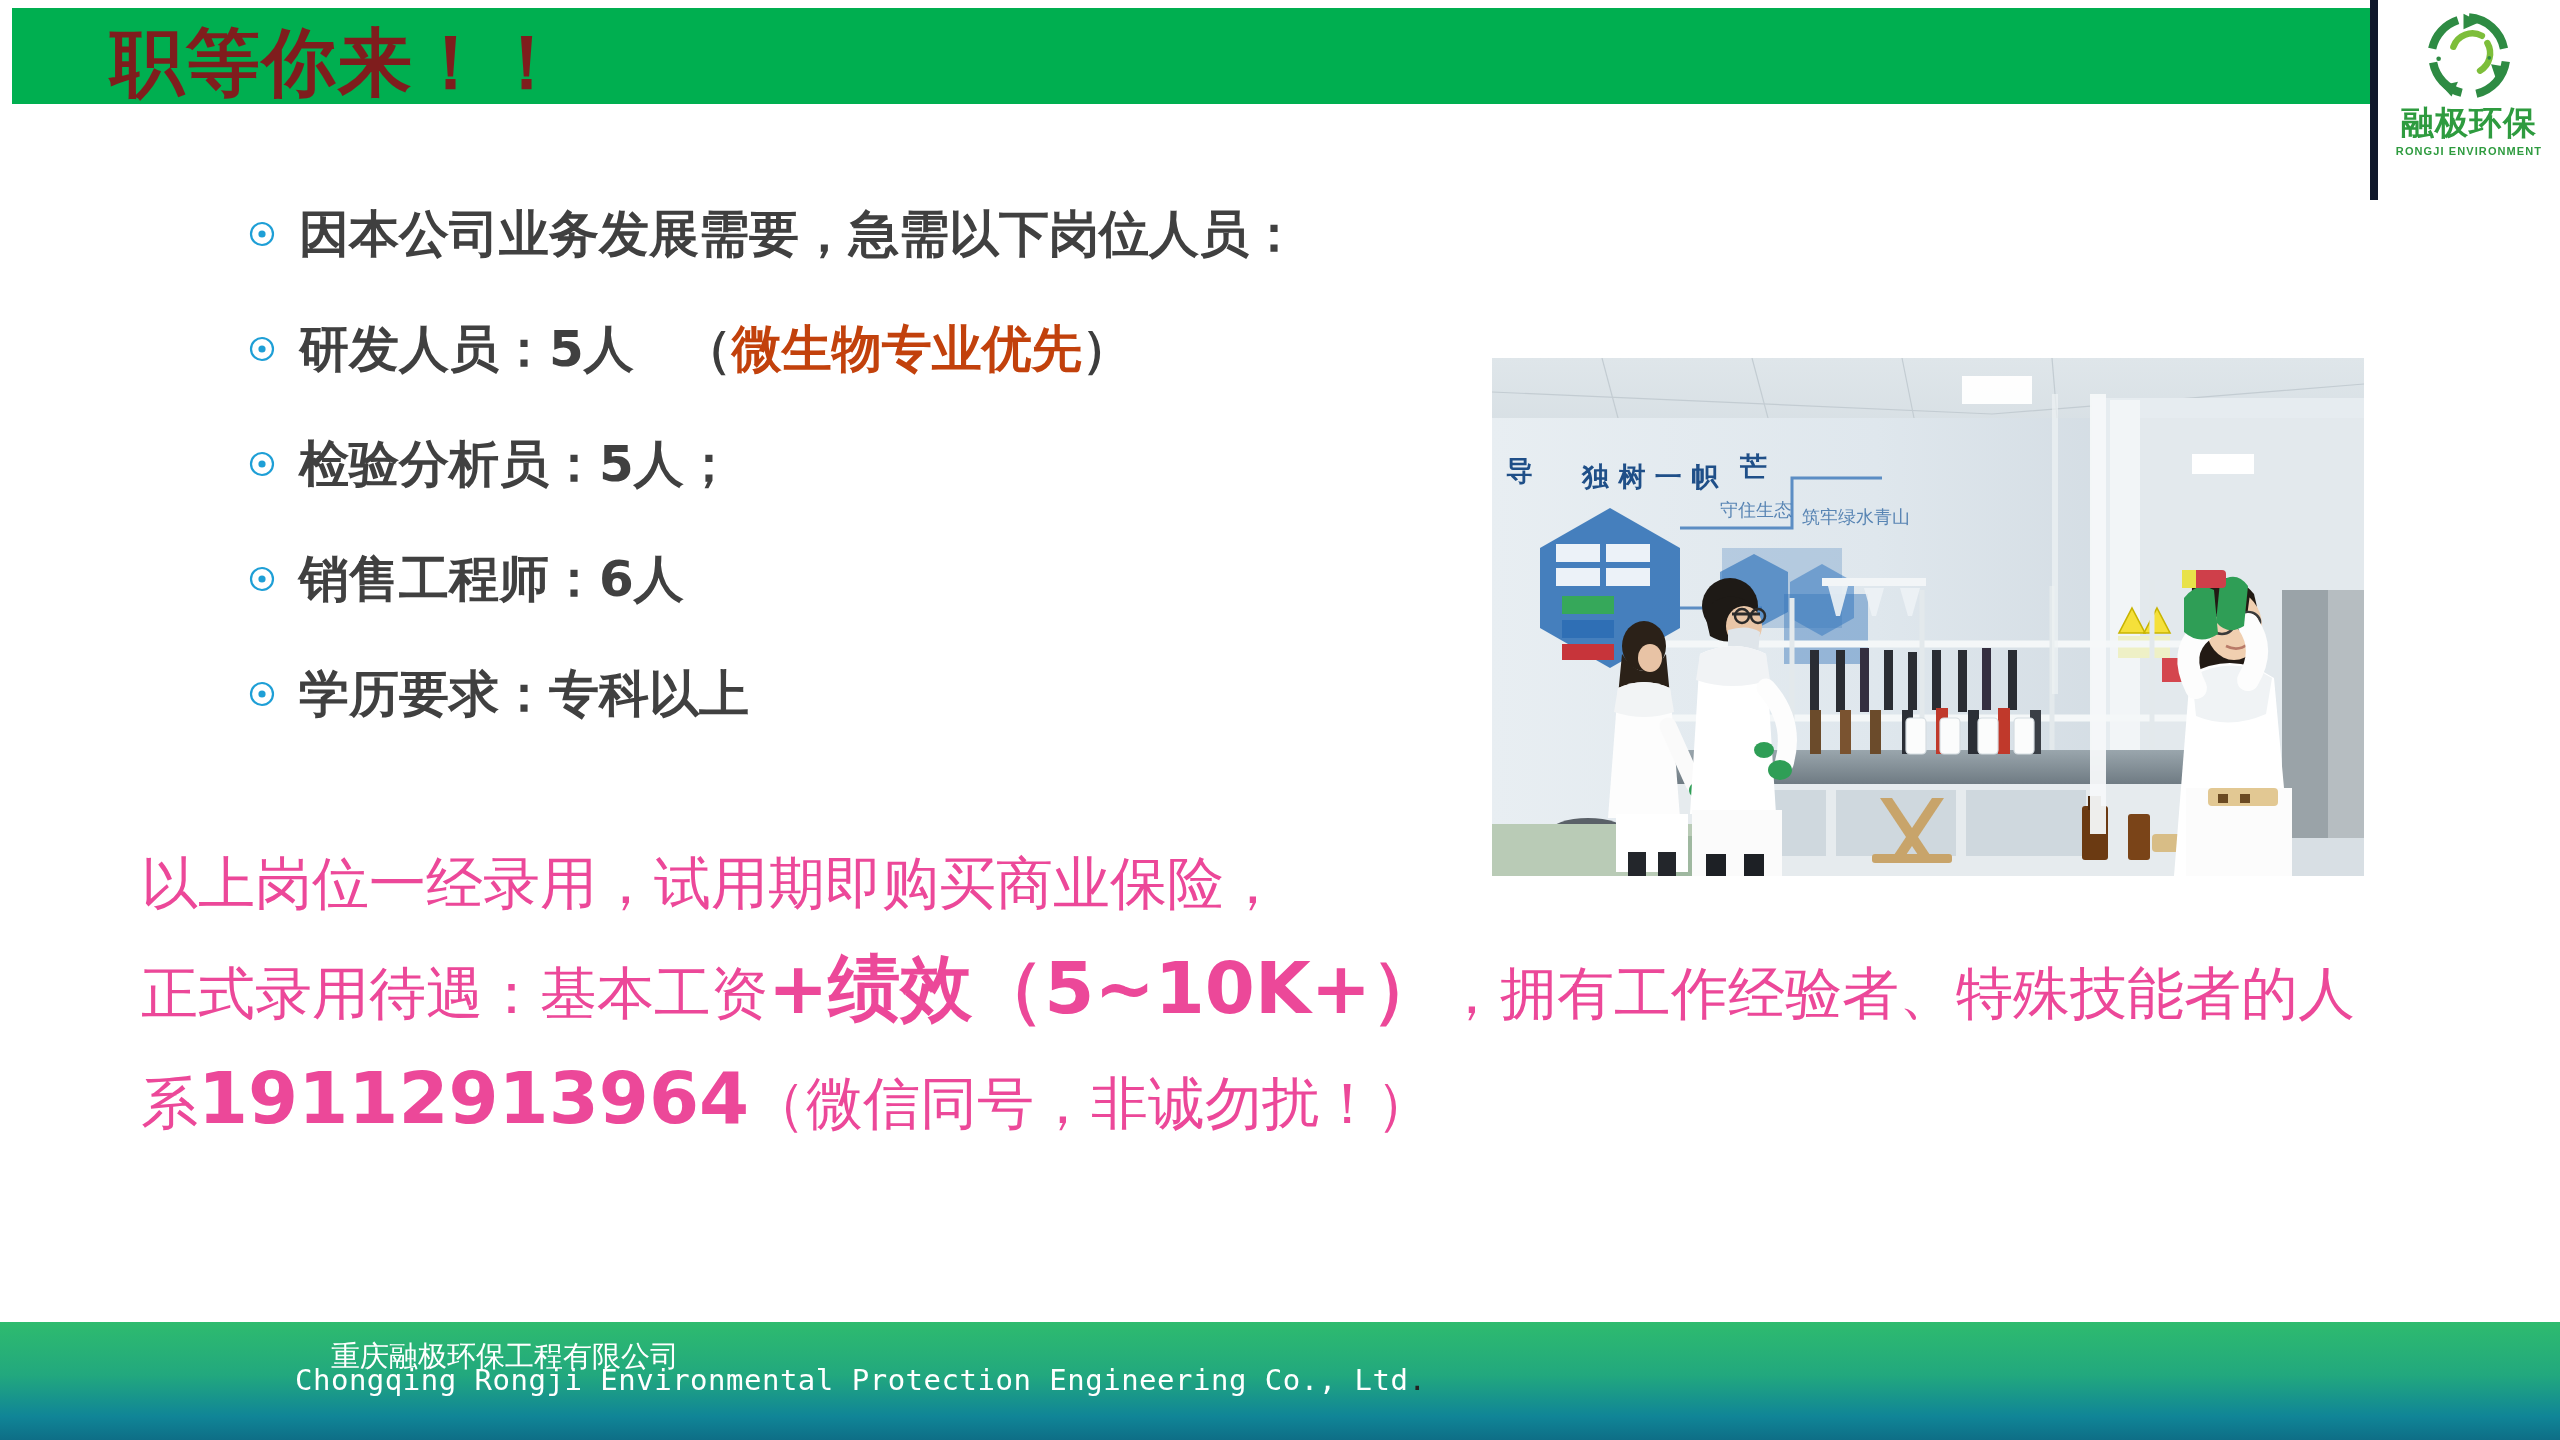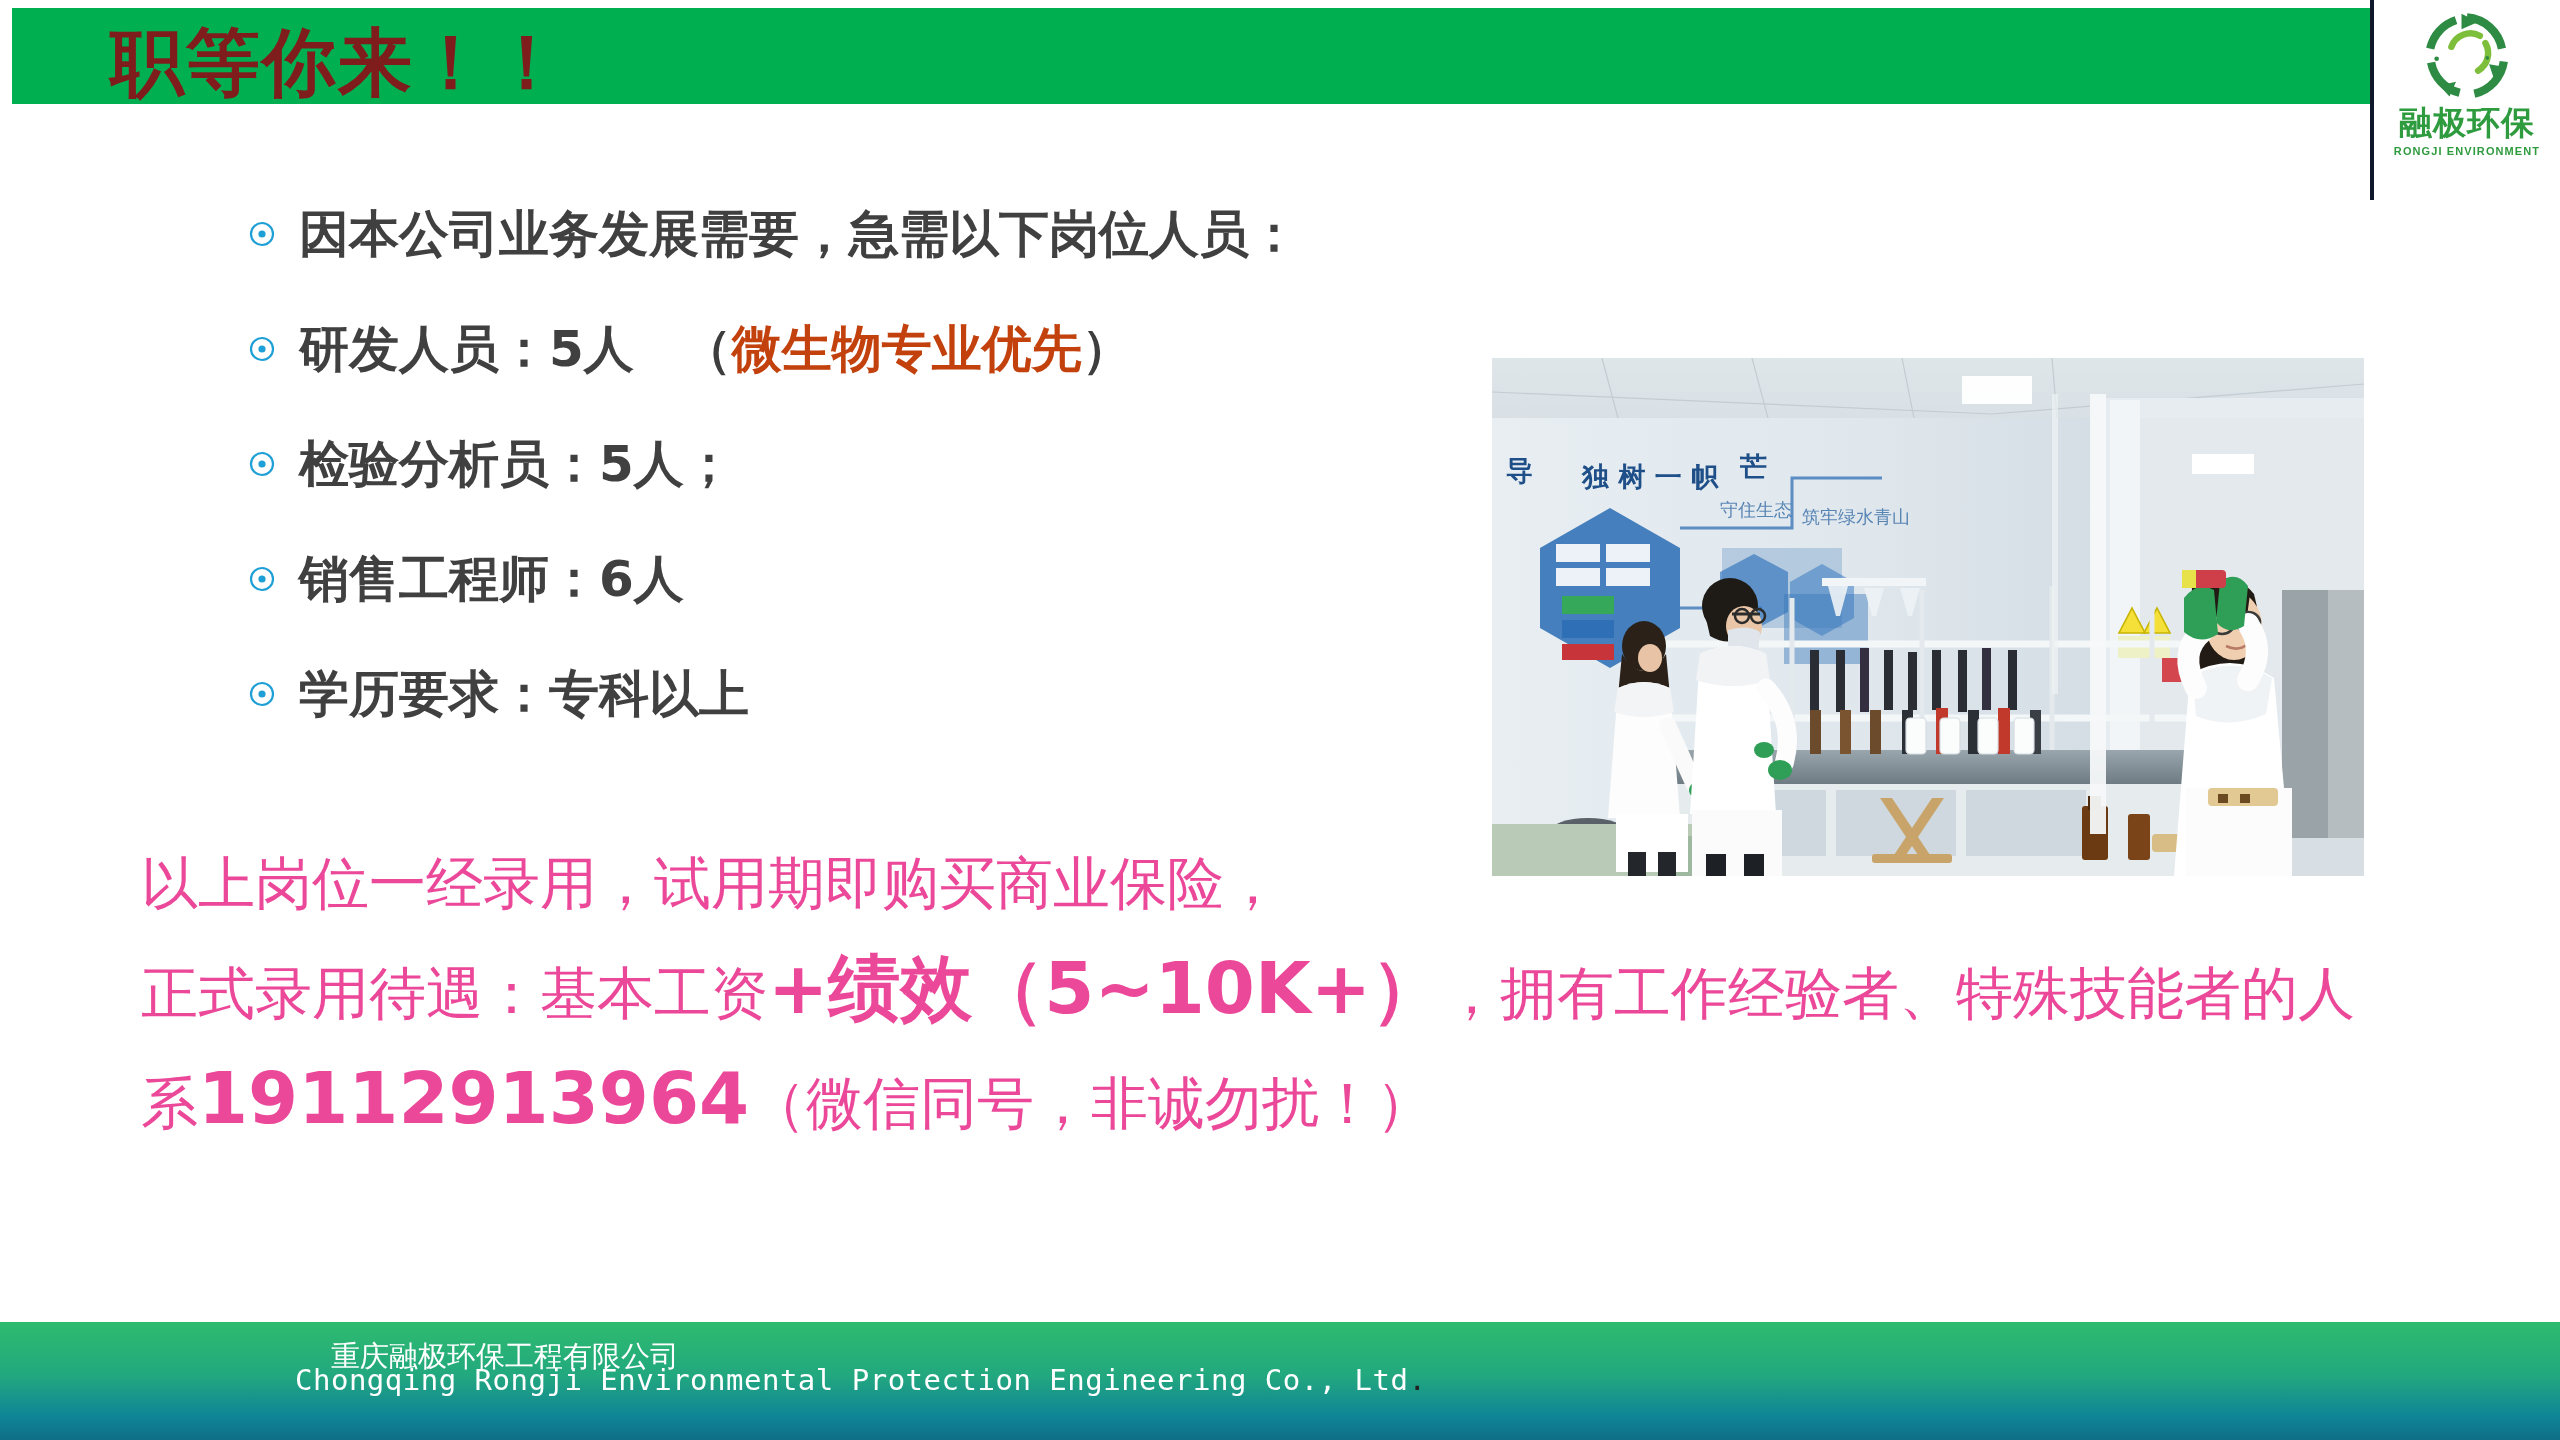--- a/index.html
+++ b/index.html
@@ -22,21 +22,21 @@
     font-size:74px;font-weight:bold;color:#7f1d1d;
     letter-spacing:2px;line-height:96px;
     white-space:nowrap;
     font-family:"DejaVu Sans","Liberation Sans",sans-serif;
   }
 
   
   .logo-box{
     position:absolute;right:0px;top:0px;width:190px;height:200px;
     background:#ffffff;
-    border-left:4px solid #0f172a;
+    border-left:8px solid #0f172a;
     display:flex;flex-direction:column;align-items:center;justify-content:flex-start;
     padding-top:8px;box-sizing:border-box;
     z-index:5;
   }
   .logo-band-cap{
     position:absolute;right:0;top:8px;width:36px;height:96px;background:#00AF50;z-index:4;
   }
   .logo-mark{width:92px;height:92px;position:relative;margin-top:2px;}
   .logo-cn{
     font-size:33px;font-weight:bold;color:#2E9B3F;letter-spacing:1px;

